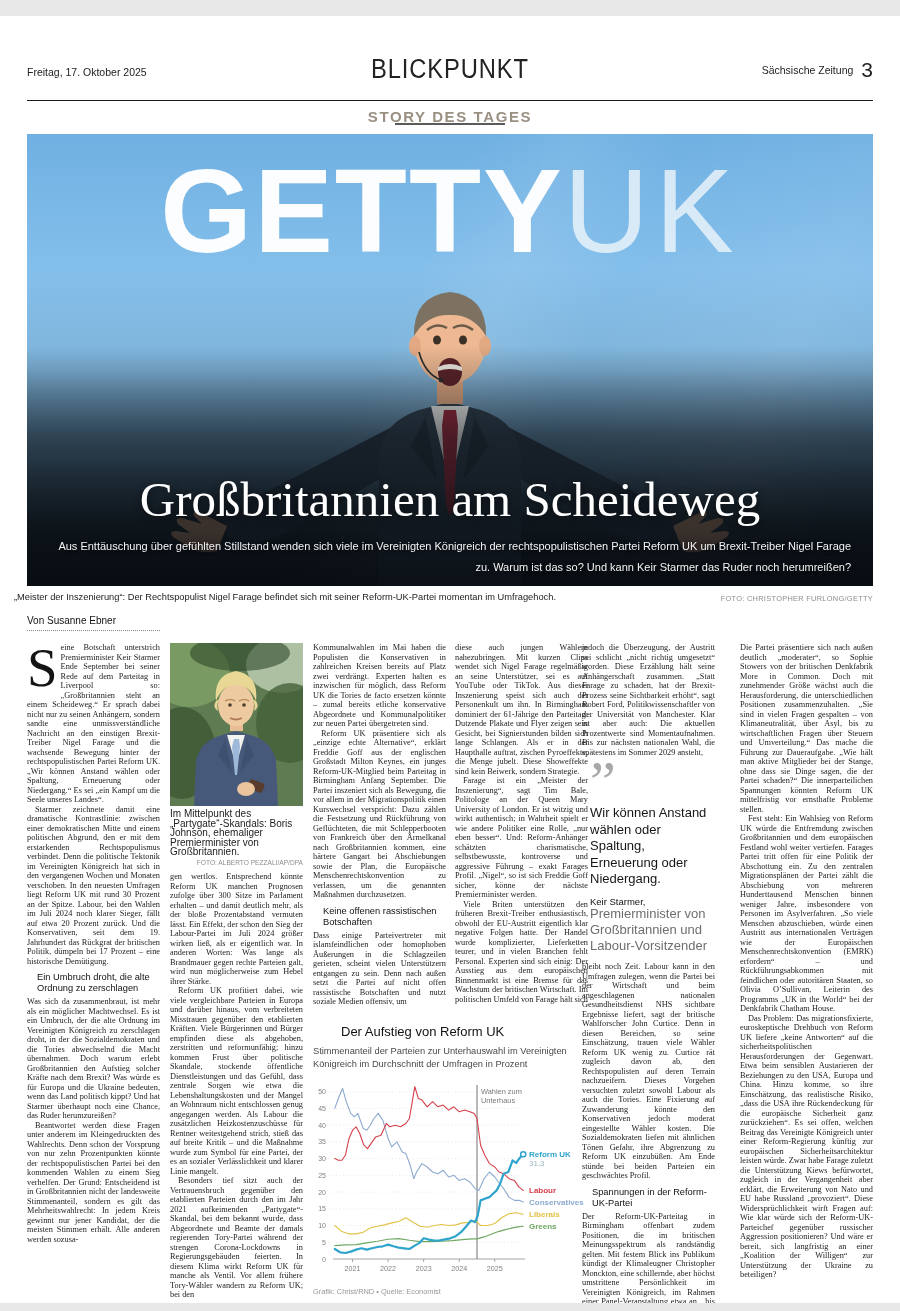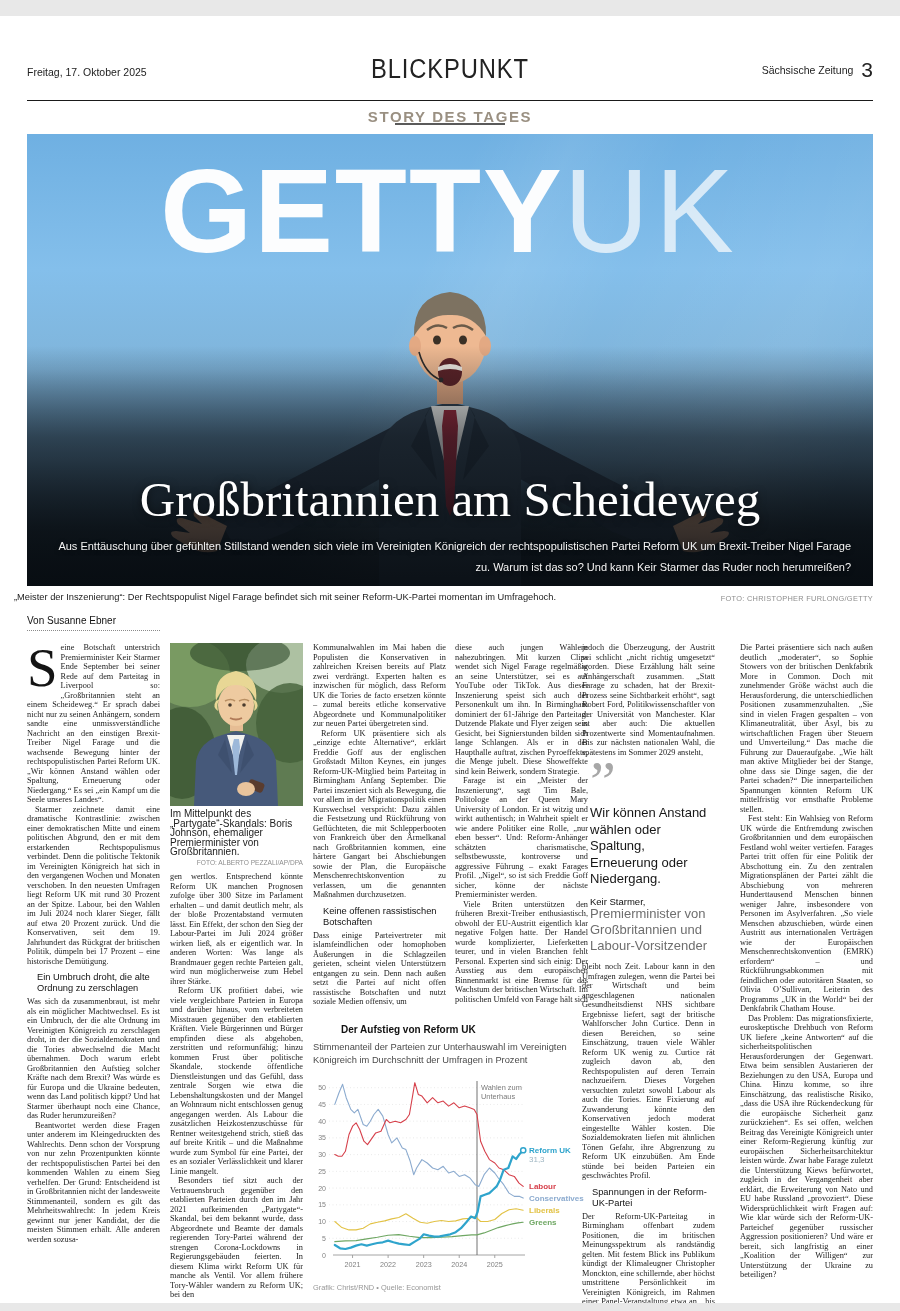--- a/index.html
+++ b/index.html
@@ -64,21 +64,21 @@
 
   
   .pq{font-family:"Liberation Sans",sans-serif;text-align:left;margin:10px 0 8px 8px;}
   .pq-glyph{font-family:"Liberation Serif",serif;font-size:58px;line-height:30px;color:#a7a7a7;}
   .pq-text{font-size:13px;line-height:16.5px;color:#161616;margin:8px 0 9px 0;}
   .pq-author{font-size:9.5px;font-weight:normal;color:#111;}
   .pq-role{font-size:13px;line-height:16px;color:#6e6e6e;}
 
   
   .chart{position:absolute;left:313px;top:1008px;width:276px;font-family:"Liberation Sans",sans-serif;}
-  .chart-title{font-size:10px;font-weight:bold;color:#111;margin:0 0 6px 0;padding-left:28px;}
+  .chart-title{font-size:13px;font-weight:normal;color:#111;margin:0 0 6px 0;padding-left:28px;}
   .chart-sub{font-size:9.3px;line-height:13px;color:#4a4a4a;margin:0 0 6px 0;}
   .chart svg{display:block;font-family:"Liberation Sans",sans-serif;}
   .chart-credit{font-size:7.4px;color:#979797;margin-top:5px;}
 </style>
 </head>
 <body>
 
 <div id="page">
 
   <div class="hdr-date">Freitag, 17. Oktober 2025</div>

